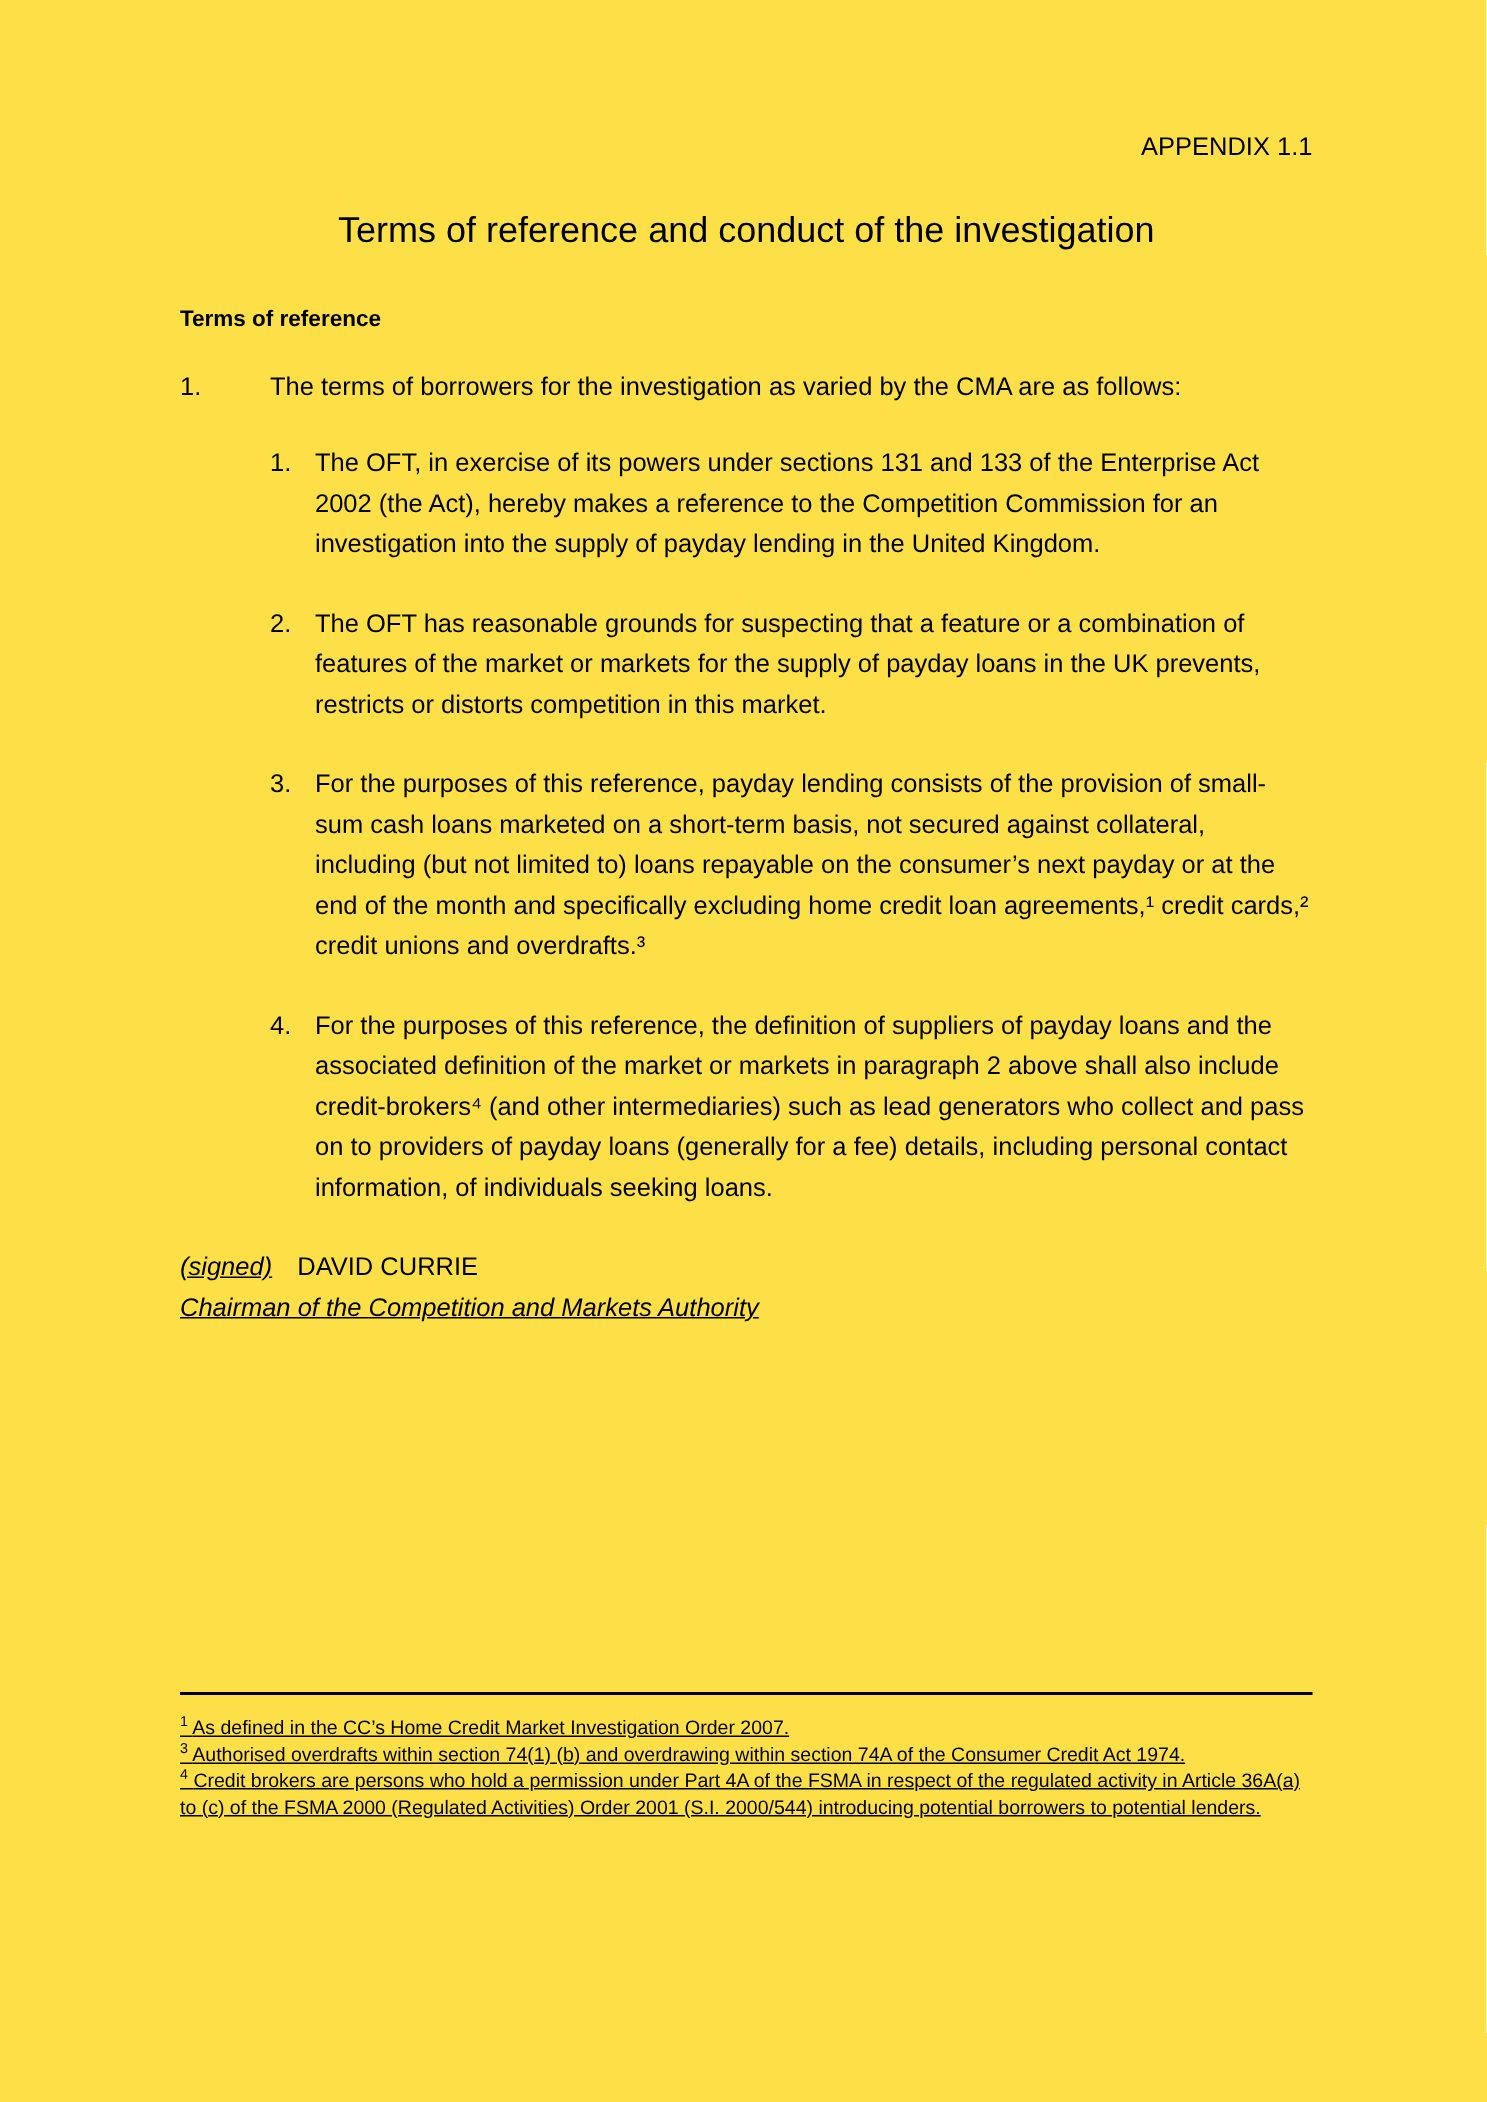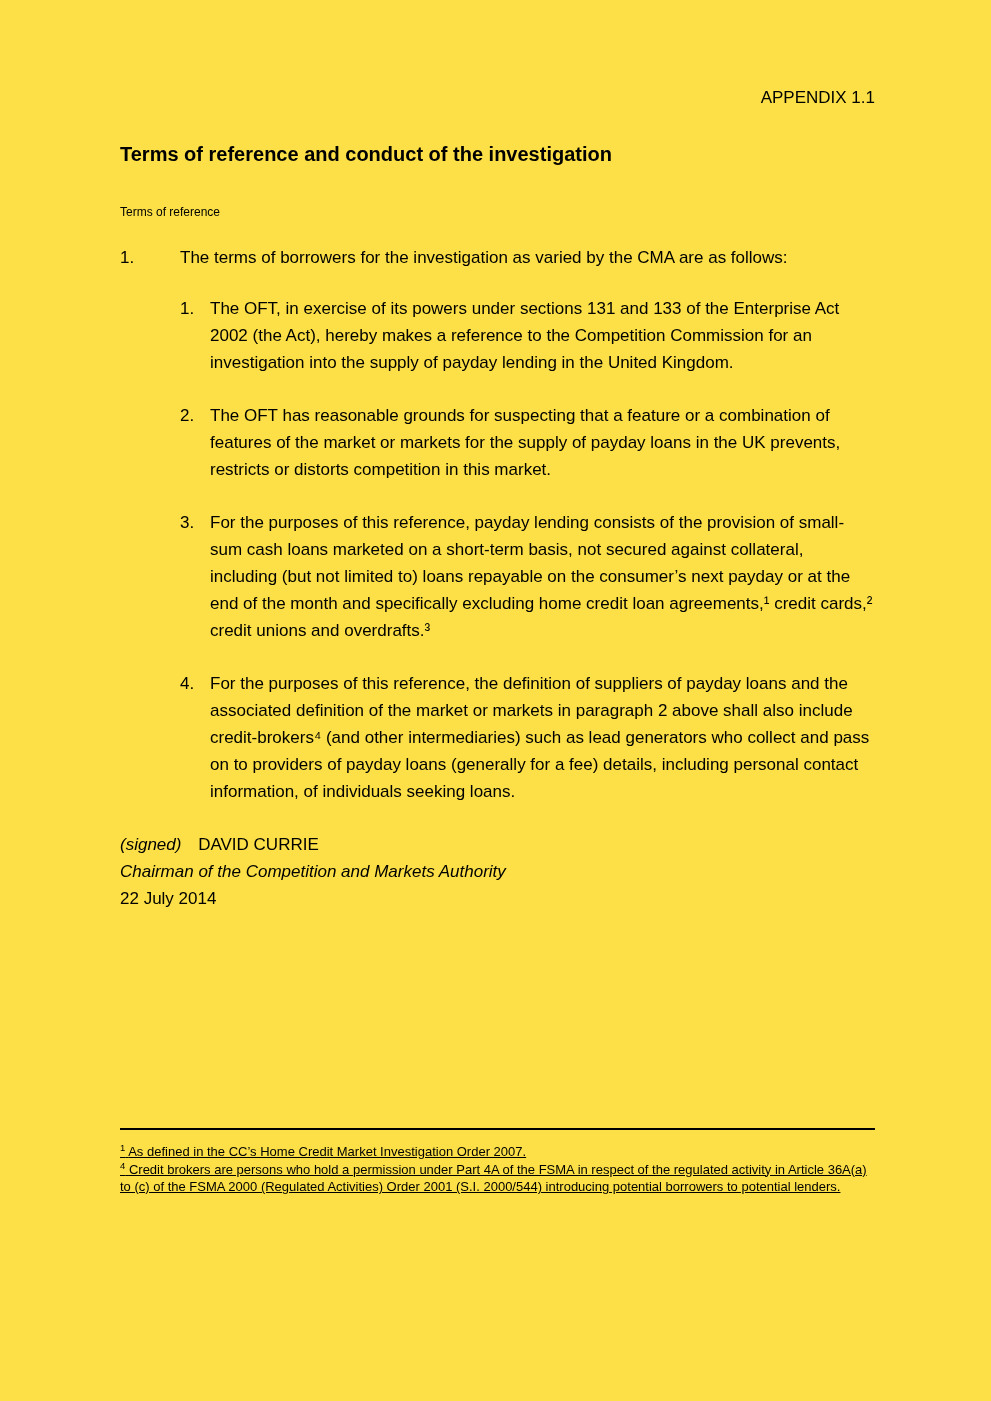--- a/index.html
+++ b/index.html
@@ -16,41 +16,42 @@
     line-height: 27px;
     overflow: hidden;
   }
   .content { padding: 84px 116px 0 120px; }
 
   .appendix {
     text-align: right;
     margin-bottom: 28px;
   }
   .title {
-    font-size: 20px;
-    font-weight: bold;
+    text-align: center;
+    font-size: 24px;
+    font-weight: normal;
     line-height: 30px;
     margin-bottom: 30px;
   }
   .section-heading {
-    font-size: 12px;
-    font-weight: normal;
+    font-size: 15px;
+    font-weight: bold;
     margin-bottom: 18px;
   }
   .num-para { display: flex; margin-bottom: 24px; }
   .num-para .num { flex: 0 0 60px; }
   .num-para .text { flex: 1 1 auto; }
 
   .sublist { margin-left: 60px; }
   .sub-item { display: flex; margin-bottom: 26px; }
   .sub-item .num { flex: 0 0 30px; }
   .sub-item .text { flex: 1 1 auto; }
 
   .signature { margin-top: 22px; }
-  .italic { font-style: italic; }
+  .italic { font-style: italic; text-decoration: underline; }
   .sig-name { font-style: normal; margin-left: 12px; }
 
   .footnote-area {
     position: absolute;
     left: 120px;
     right: 116px;
     top: 1128px;
     font-size: 13px;
     line-height: 17.5px;
     text-decoration: underline;
@@ -113,34 +114,37 @@
       </div>
 
     </div>
 
     <div class="signature">
       <div>
         <span class="italic">(signed)</span>
         <span class="sig-name">DAVID CURRIE</span>
       </div>
       <div class="italic">Chairman of the Competition and Markets Authority</div>
-      <div>22 July 2014</div>
     </div>
 
   </div>
 
   <div class="footnote-area">
     <div class="fn-rule"></div>
 
     <div class="footnote">
       <sup>1</sup>
       <span>As defined in the CC’s Home Credit Market Investigation Order 2007.</span>
     </div>
 
 
+    <div class="footnote">
+      <sup>3</sup>
+      <span>Authorised overdrafts within section 74(1) (b) and overdrawing within section 74A of the Consumer Credit Act 1974.</span>
+    </div>
 
     <div class="footnote">
       <sup>4</sup>
       <span>Credit brokers are persons who hold a permission under Part 4A of the FSMA in respect of the regulated activity in Article 36A(a) to (c) of the FSMA 2000 (Regulated Activities) Order 2001 (S.I. 2000/544) introducing potential borrowers to potential lenders.</span>
     </div>
   </div>
 
 </div>
 
 </body></html>

